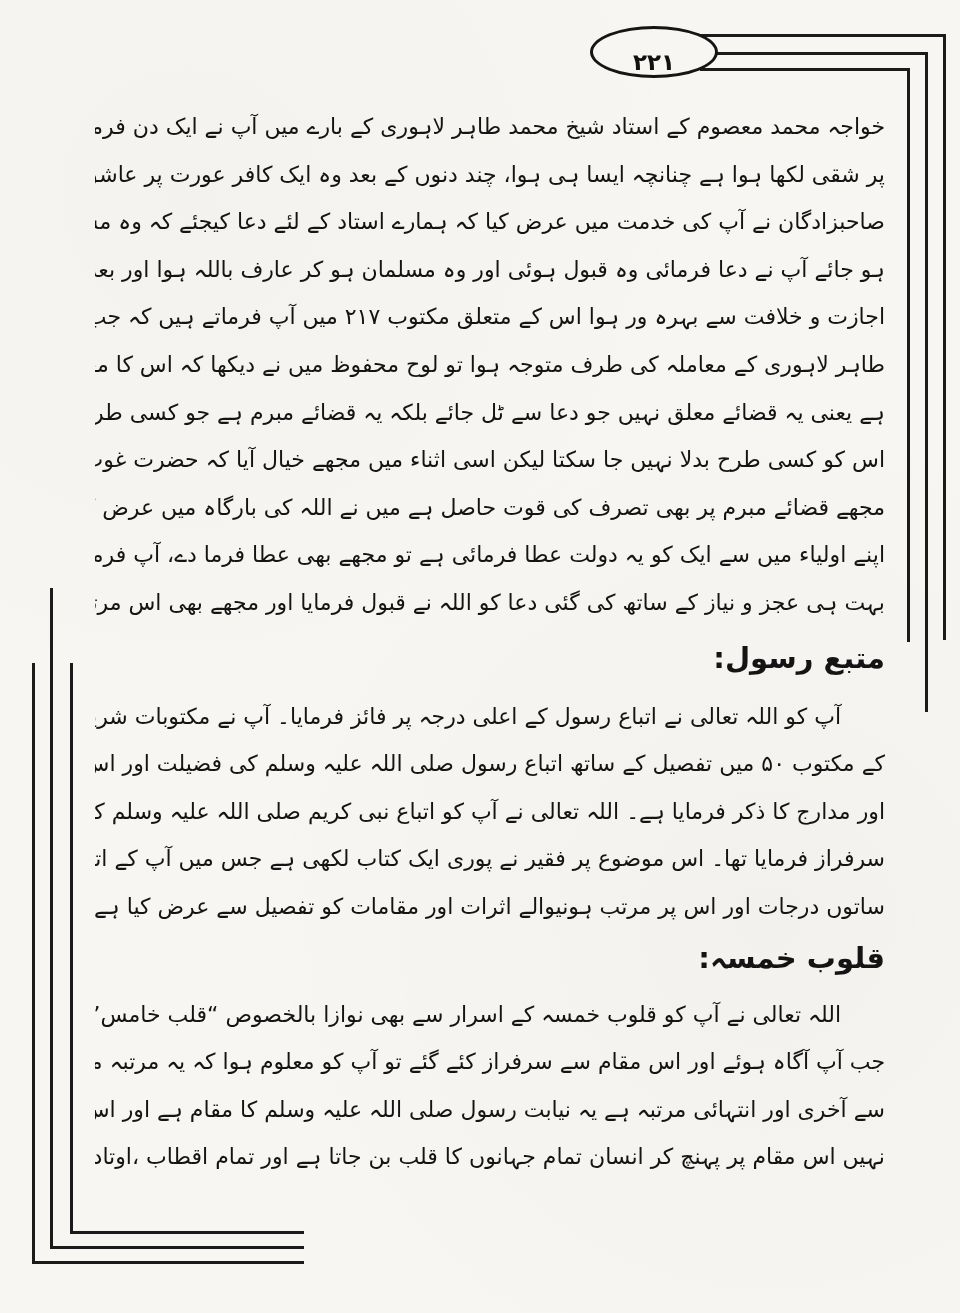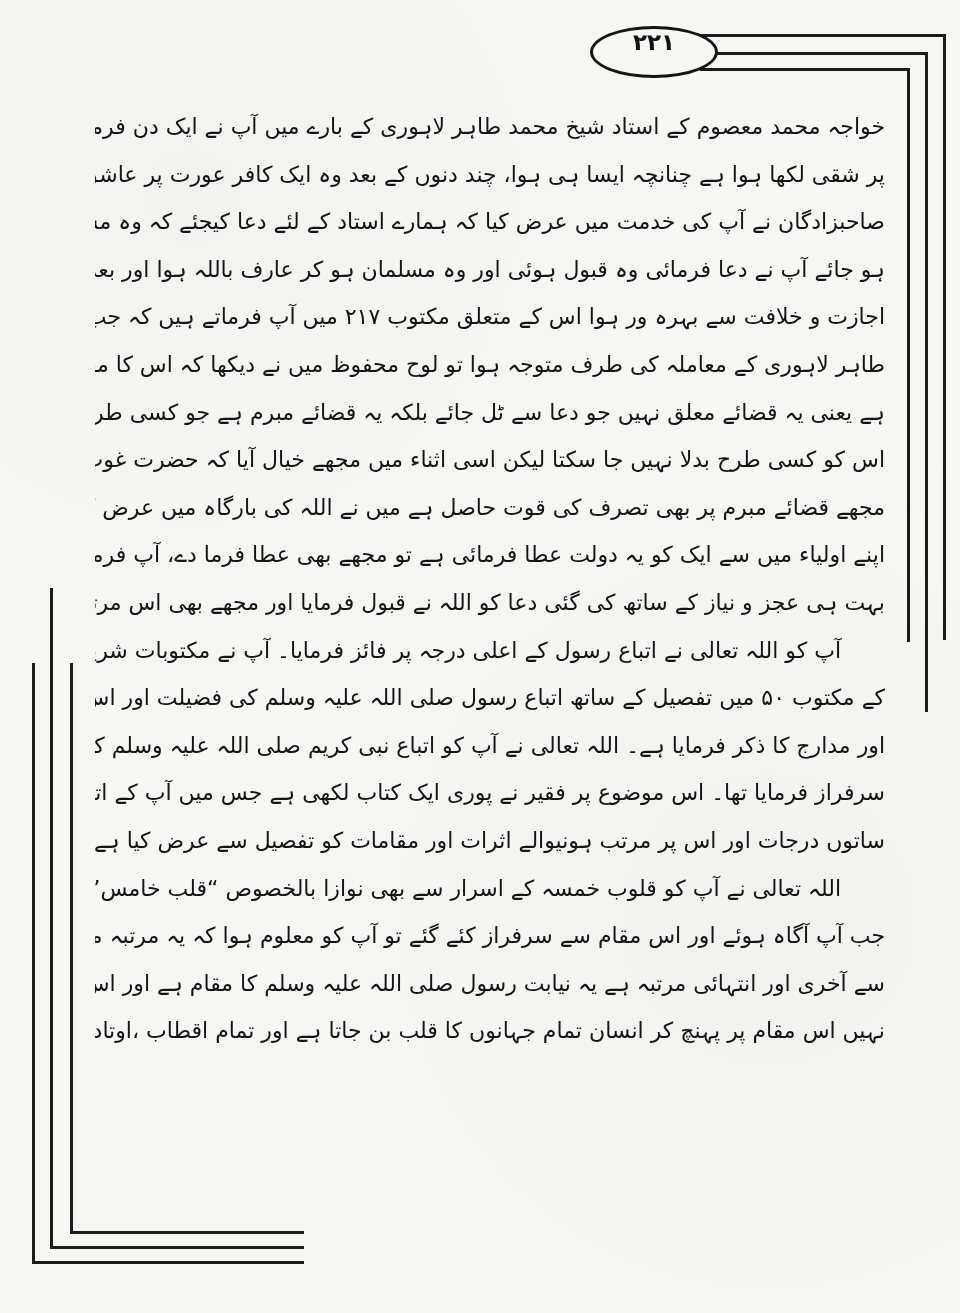--- a/index.html
+++ b/index.html
@@ -18,21 +18,21 @@
   }
   
   .rule{position:absolute;background:#1b1b1b;}
   .rule.h{height:3px;}
   .rule.v{width:3px;}
   
   .num-ellipse{
     position:absolute;
     border:3px solid #151515;border-radius:50%;
     background:#f7f6f2;
-    display:flex;align-items:flex-start;justify-content:center;
+    display:flex;align-items:flex-end;justify-content:center;
     font-weight:bold;font-size:23px;letter-spacing:2px;
     color:#111;
   }
   .num-top{left:590px;top:26px;width:122px;height:46px;}
   .num-bottom{left:256px;top:1221px;width:128px;height:52px;}
   
   .text-block{
     position:absolute;left:95px;top:103px;width:790px;
     direction:rtl;
     font-size:22px;
@@ -88,29 +88,31 @@
       <div class="line">ہو جائے آپ نے دعا فرمائی وہ قبول ہوئی اور وہ مسلمان ہو کر عارف باللہ ہوا اور بعد میں آپ کی</div>
       <div class="line">اجازت و خلافت سے بہرہ ور ہوا اس کے متعلق مکتوب ۲۱۷ میں آپ فرماتے ہیں کہ جب میں</div>
       <div class="line">طاہر لاہوری کے معاملہ کی طرف متوجہ ہوا تو لوح محفوظ میں نے دیکھا کہ اس کا معاملہ کوئی امر معلق نہیں</div>
       <div class="line">ہے یعنی یہ قضائے معلق نہیں جو دعا سے ٹل جائے بلکہ یہ قضائے مبرم ہے جو کسی طرح ٹل نہیں سکتی اور</div>
       <div class="line">اس کو کسی طرح بدلا نہیں جا سکتا لیکن اسی اثناء میں مجھے خیال آیا کہ حضرت غوث اعظم نے فرمایا ہے کہ</div>
       <div class="line">مجھے قضائے مبرم پر بھی تصرف کی قوت حاصل ہے میں نے اللہ کی بارگاہ میں عرض کیا کہ جب تو نے</div>
       <div class="line">اپنے اولیاء میں سے ایک کو یہ دولت عطا فرمائی ہے تو مجھے بھی عطا فرما دے، آپ فرماتے ہیں میری</div>
       <div class="line">بہت ہی عجز و نیاز کے ساتھ کی گئی دعا کو اللہ نے قبول فرمایا اور مجھے بھی اس مرتبہ سے سرفراز فرما دیا۔</div>
     </div>
 
+    <div class="heading">متبع رسول:</div>
 
     <div>
       <div class="line indent">آپ کو اللہ تعالی نے اتباع رسول کے اعلی درجہ پر فائز فرمایا۔ آپ نے مکتوبات شریف کے دفتر دوم</div>
       <div class="line">کے مکتوب ۵۰ میں تفصیل کے ساتھ اتباع رسول صلی اللہ علیہ وسلم کی فضیلت اور اس کے سات مراتب</div>
       <div class="line">اور مدارج کا ذکر فرمایا ہے۔ اللہ تعالی نے آپ کو اتباع نبی کریم صلی اللہ علیہ وسلم کے ان ساتوں مراتب سے</div>
       <div class="line">سرفراز فرمایا تھا۔ اس موضوع پر فقیر نے پوری ایک کتاب لکھی ہے جس میں آپ کے اتباع رسول کے</div>
       <div class="line short">ساتوں درجات اور اس پر مرتب ہونیوالے اثرات اور مقامات کو تفصیل سے عرض کیا ہے۔</div>
     </div>
 
+    <div class="heading heading-2">قلوب خمسہ:</div>
 
     <div>
       <div class="line indent">اللہ تعالی نے آپ کو قلوب خمسہ کے اسرار سے بھی نوازا بالخصوص “قلب خامس” کے اسرار و رموز سے</div>
       <div class="line">جب آپ آگاہ ہوئے اور اس مقام سے سرفراز کئے گئے تو آپ کو معلوم ہوا کہ یہ مرتبہ منازل حصول کا سب</div>
       <div class="line">سے آخری اور انتہائی مرتبہ ہے یہ نیابت رسول صلی اللہ علیہ وسلم کا مقام ہے اور اس سے بڑھ کر کوئی اعلی مقام</div>
       <div class="line">نہیں اس مقام پر پہنچ کر انسان تمام جہانوں کا قلب بن جاتا ہے اور تمام اقطاب ،اوتاد، ابدال اس کے دائرہ</div>
     </div>
 
   </div>
 </div>

